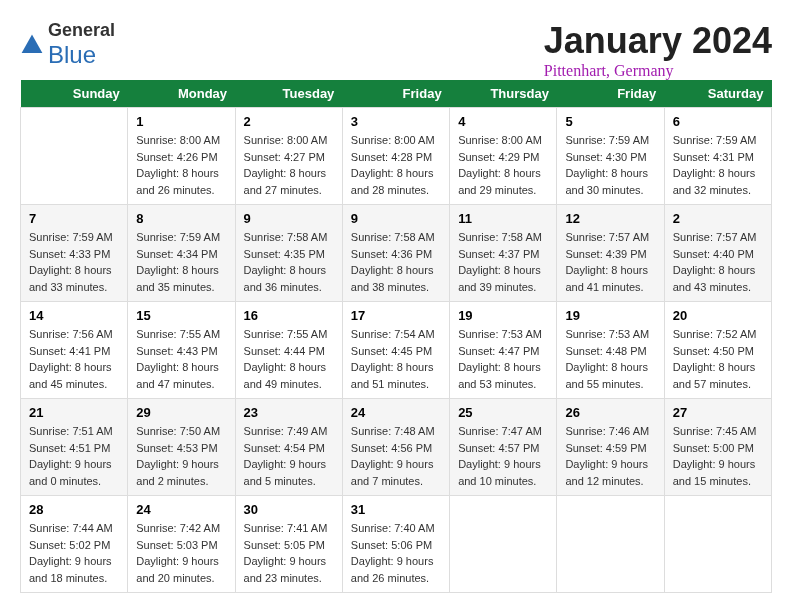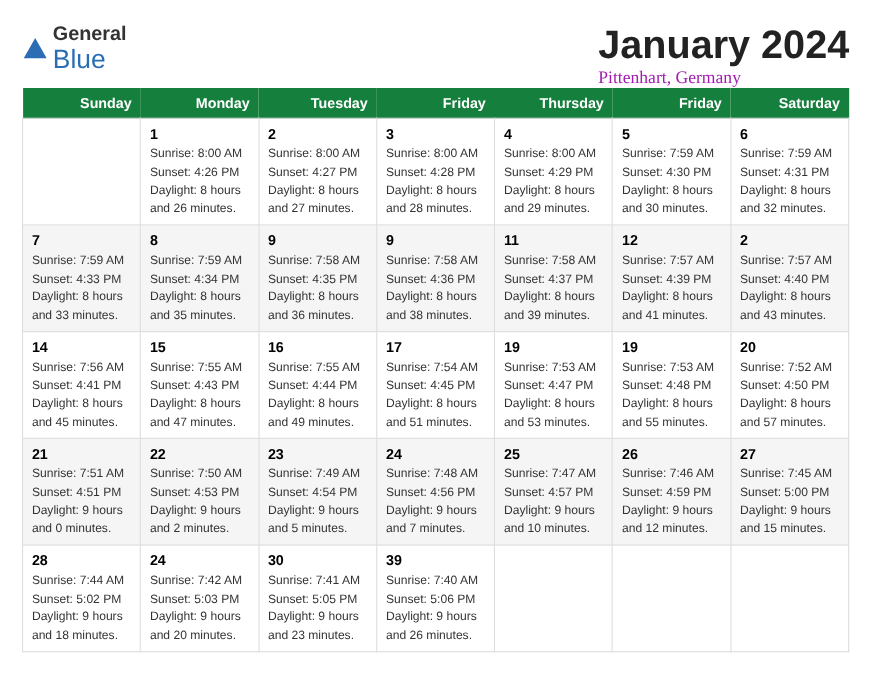--- a/index.html
+++ b/index.html
@@ -206,21 +206,21 @@
           <span class="day-num">20</span>
           <div class="day-info">Sunrise: 7:52 AM<br>Sunset: 4:50 PM<br>Daylight: 8 hours<br>and 57 minutes.</div>
         </td>
       </tr>
       <tr>
         <td>
           <span class="day-num">21</span>
           <div class="day-info">Sunrise: 7:51 AM<br>Sunset: 4:51 PM<br>Daylight: 9 hours<br>and 0 minutes.</div>
         </td>
         <td>
-          <span class="day-num">22</span>
+          <span class="day-num">29</span>
           <div class="day-info">Sunrise: 7:50 AM<br>Sunset: 4:53 PM<br>Daylight: 9 hours<br>and 2 minutes.</div>
         </td>
         <td>
           <span class="day-num">23</span>
           <div class="day-info">Sunrise: 7:49 AM<br>Sunset: 4:54 PM<br>Daylight: 9 hours<br>and 5 minutes.</div>
         </td>
         <td>
           <span class="day-num">24</span>
           <div class="day-info">Sunrise: 7:48 AM<br>Sunset: 4:56 PM<br>Daylight: 9 hours<br>and 7 minutes.</div>
         </td>
@@ -244,21 +244,21 @@
         </td>
         <td>
           <span class="day-num">24</span>
           <div class="day-info">Sunrise: 7:42 AM<br>Sunset: 5:03 PM<br>Daylight: 9 hours<br>and 20 minutes.</div>
         </td>
         <td>
           <span class="day-num">30</span>
           <div class="day-info">Sunrise: 7:41 AM<br>Sunset: 5:05 PM<br>Daylight: 9 hours<br>and 23 minutes.</div>
         </td>
         <td>
-          <span class="day-num">39</span>
+          <span class="day-num">31</span>
           <div class="day-info">Sunrise: 7:40 AM<br>Sunset: 5:06 PM<br>Daylight: 9 hours<br>and 26 minutes.</div>
         </td>
         <td class="empty-cell"></td>
         <td class="empty-cell"></td>
         <td class="empty-cell"></td>
       </tr>
     </tbody>
 </table>
 
 </body></html>

